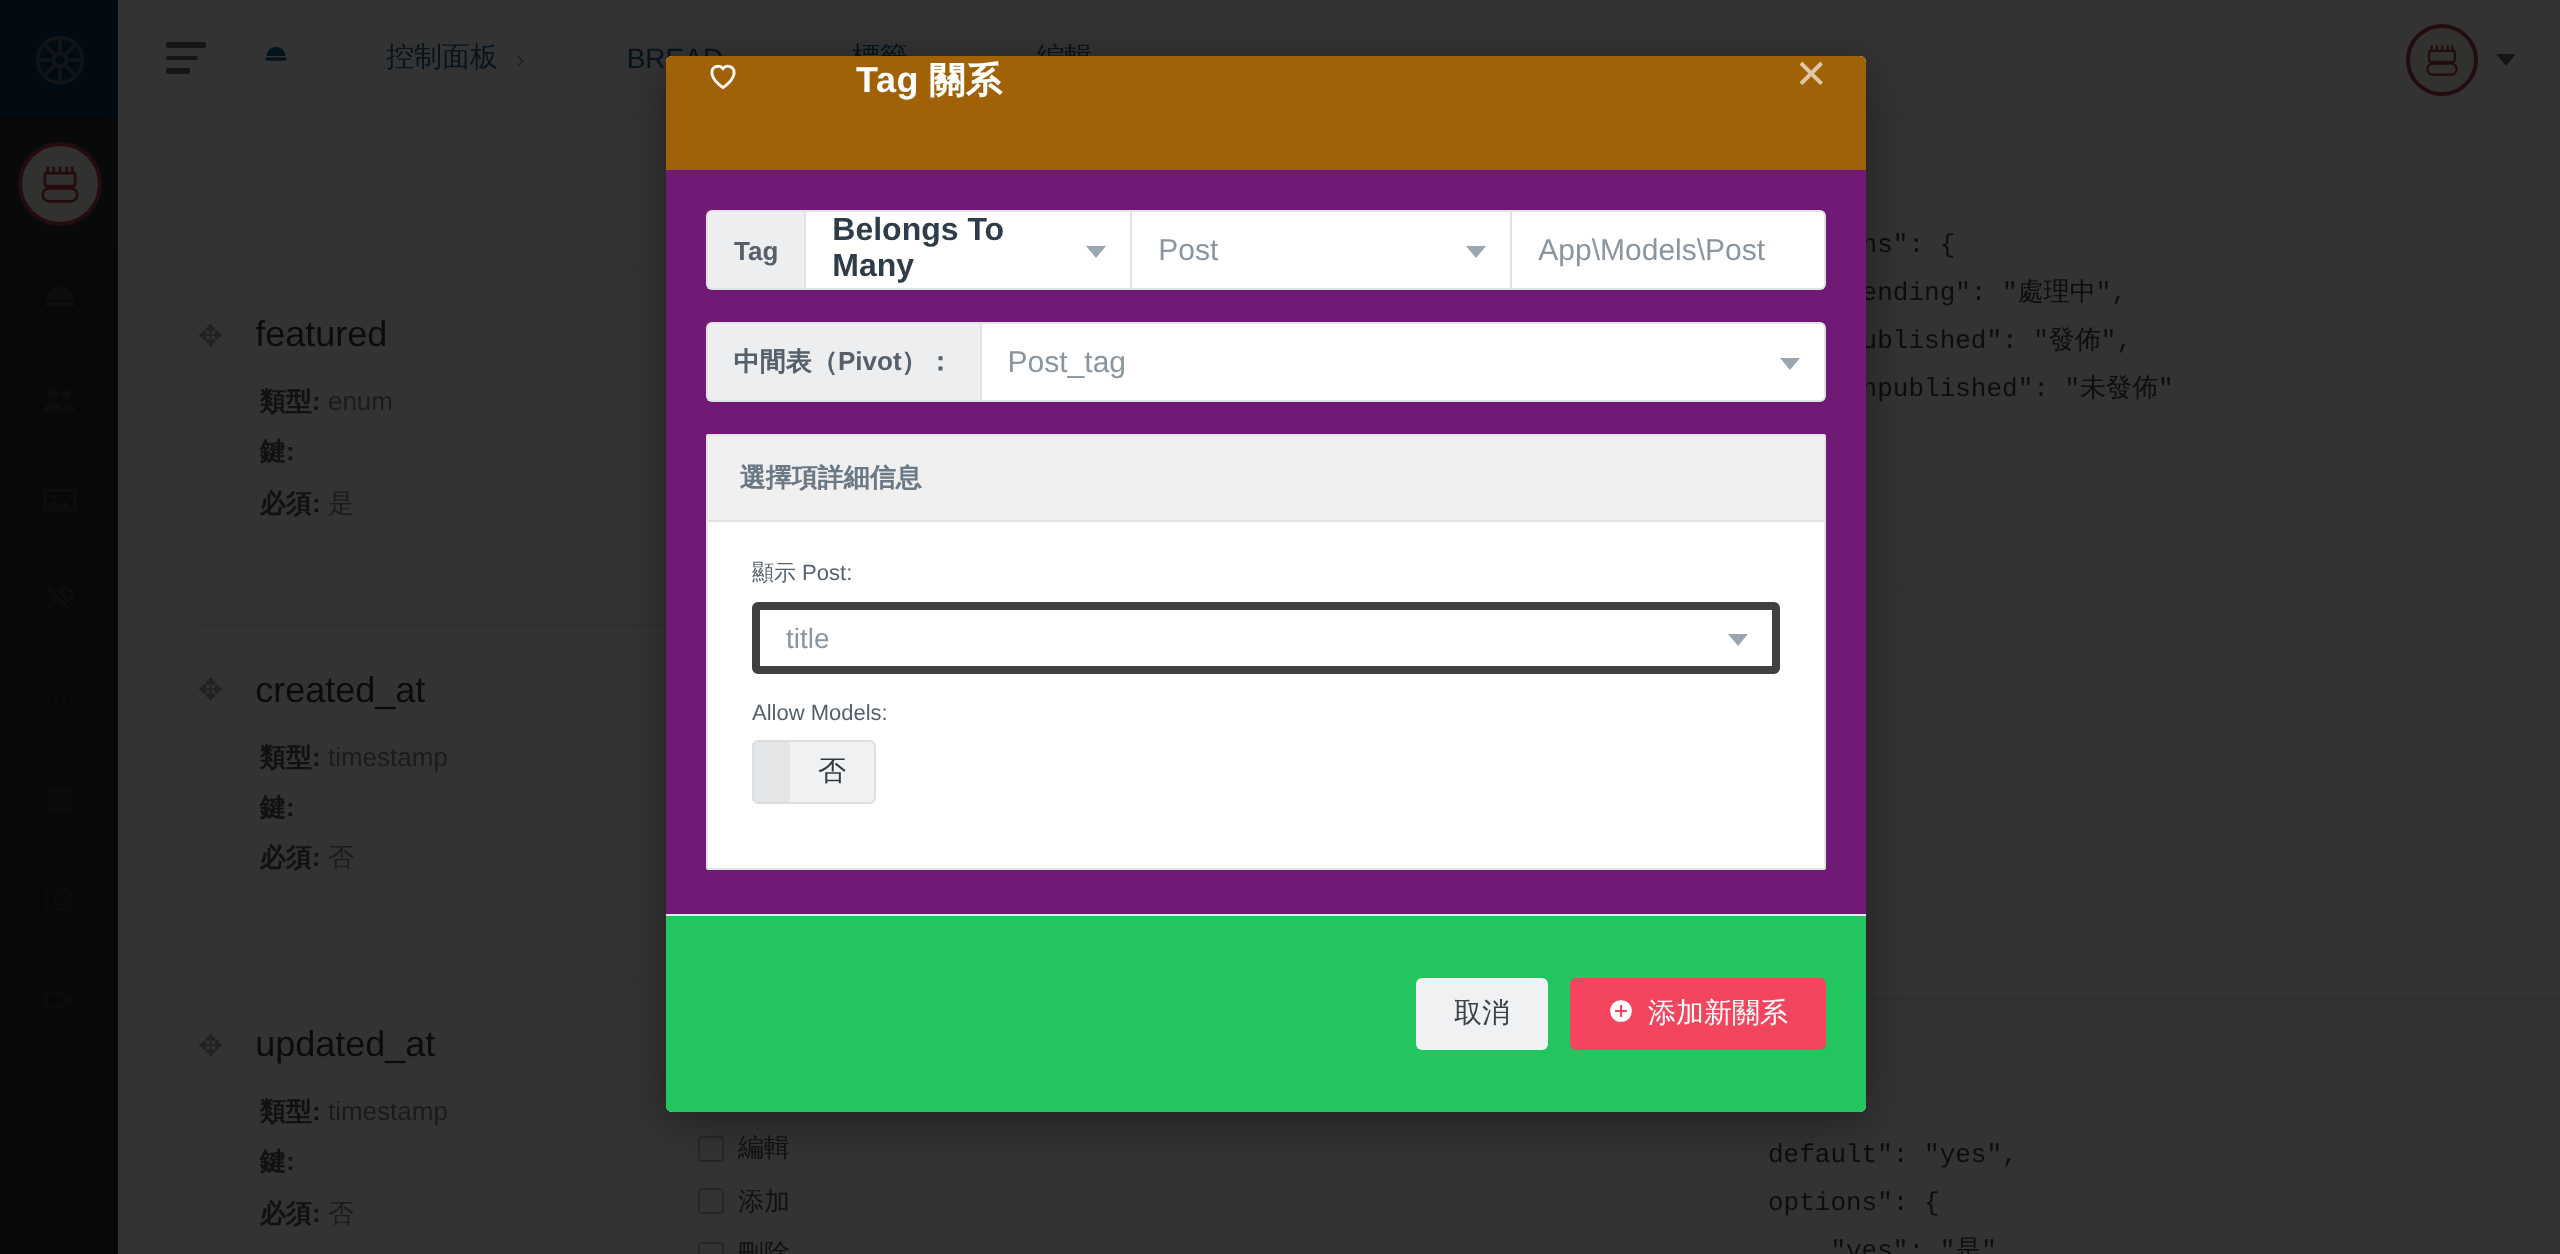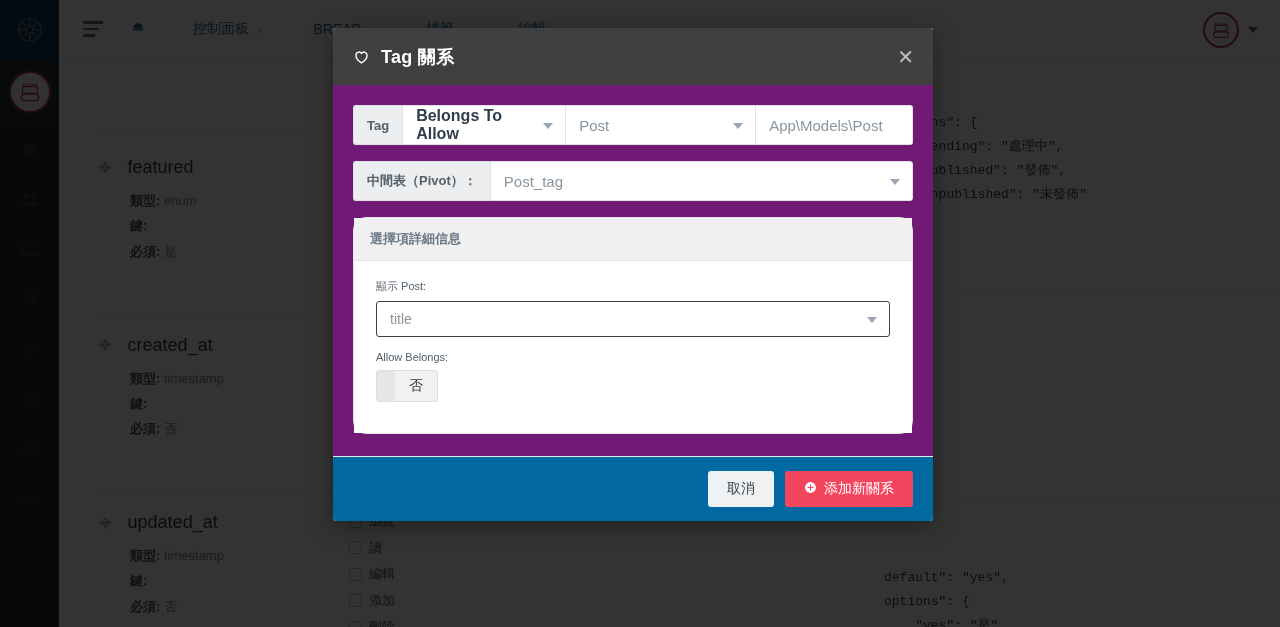--- a/index.html
+++ b/index.html
@@ -101,22 +101,22 @@
   #overlay { position: absolute; inset: 0; background: rgba(0,0,0,0.80); z-index: 10; }
 
   
   #modal {
     position: absolute; left: 333px; top: 28px; width: 600px;
     background: #ffffff; z-index: 20; border-radius: 3px;
     box-shadow: 0 5px 22px rgba(0,0,0,0.35);
     overflow: hidden;
   }
   #modal-header {
-    background: #404040; color: #ffffff; height: 57px;
-    display: flex; align-items: center; padding: 0 19px;
+    background: #a16207; color: #ffffff; height: 57px;
+    display: flex; align-items: flex-start; padding: 0 19px; gap: 47px;
   }
   #modal-title {
     font-size: 18px; font-weight: bold; letter-spacing: .3px;
   }
   .heart-ic { margin-right: 10px; display: inline-flex; }
   #modal-close {
     margin-left: auto; font-size: 20px; font-weight: bold;
     color: rgba(255,255,255,0.65); cursor: pointer; line-height: 1;
   }
 
@@ -142,47 +142,47 @@
   .w-type { width: 164px; }
   .w-model { width: 190px; }
   .w-class { flex: 1; }
   .w-pivot { flex: 1; border-radius: 0 3px 3px 0; }
   .caret {
     position: absolute; right: 12px; top: 50%; margin-top: -2px;
     width: 0; height: 0; border-left: 5px solid transparent;
     border-right: 5px solid transparent; border-top: 6px solid #9aa6b1;
   }
 
-  #detail-panel { border: 1px solid #e2e5e8; border-radius: 13px; }
+  #detail-panel { border: 1px solid #e2e5e8; border-radius: 1px; }
   #detail-panel-head {
     background: #f0f0f0; border-bottom: 1px solid #e2e5e8;
     padding: 12px 16px; font-size: 13px; font-weight: bold; color: #6b7886;
   }
   #detail-panel-body { padding: 18px 22px 28px 22px; background: #fff; }
   .fld { margin-bottom: 14px; }
   .fld-label { font-size: 11px; color: #55606a; margin-bottom: 7px; }
   .fld-select {
-    height: 36px; border: 1px solid #404040; border-radius: 3px; background: #fff;
+    height: 36px; border: 4px solid #404040; border-radius: 3px; background: #fff;
     display: flex; align-items: center; padding: 0 30px 0 13px;
     font-size: 14px; color: #8b959e; position: relative; cursor: pointer;
   }
   .toggle {
     display: inline-flex; align-items: center; height: 32px;
     border: 1px solid #dcdfe2; border-radius: 3px; overflow: hidden;
     background: #f0f1f2; cursor: pointer;
   }
   .toggle .knob { width: 18px; height: 100%; background: #e4e6e8; }
   .toggle .tlabel {
     padding: 0 14px; font-size: 14px; color: #33383d;
     display: flex; align-items: center; height: 100%;
   }
 
   #modal-footer {
-    background: #0369a1; border-top: 1px solid #e6e8ea;
-    padding: 14px 20px; display: flex; justify-content: flex-end; align-items: flex-start;
+    background: #22c55e; border-top: 1px solid #e6e8ea;
+    padding: 31px 20px; display: flex; justify-content: flex-end; align-items: flex-start;
     gap: 11px;
   }
   .btn {
     border: none; border-radius: 3px; font-size: 14px; cursor: pointer;
     padding: 0 19px; height: 36px; display: inline-flex; align-items: center;
     font-family: inherit;
   }
   .btn-default { background: #f0f1f2; color: #3a4149; }
   .btn-primary { background: #f4455f; color: #ffffff; }
   .plus-ic { margin-right: 7px; font-size: 13px; }
@@ -464,21 +464,21 @@
     </span>
     <span id="modal-title">Tag 關系</span>
     <span id="modal-close">✕</span>
   </div>
 
   <div id="modal-body">
 
     <div class="input-group">
       <div class="ig-addon">Tag</div>
       <div class="ig-cell sel strong w-type">
-        <span>Belongs To Allow</span>
+        <span>Belongs To Many</span>
         <span class="caret"></span>
       </div>
       <div class="ig-cell sel muted w-model">
         <span>Post</span>
         <span class="caret"></span>
       </div>
       <div class="ig-cell muted w-class">
         <span>App\Models\Post</span>
       </div>
     </div>
@@ -498,21 +498,21 @@
         <div class="fld">
           <div class="fld-label">顯示 Post:</div>
           <div class="fld-select">
             <span>title</span>
             <span class="caret"></span>
           </div>
         </div>
 
 
         <div class="fld" style="margin-bottom:0;">
-          <div class="fld-label">Allow Belongs:</div>
+          <div class="fld-label">Allow Models:</div>
           <div class="toggle">
             <span class="knob"></span>
             <span class="tlabel">否</span>
           </div>
         </div>
 
       </div>
     </div>
   </div>
 

